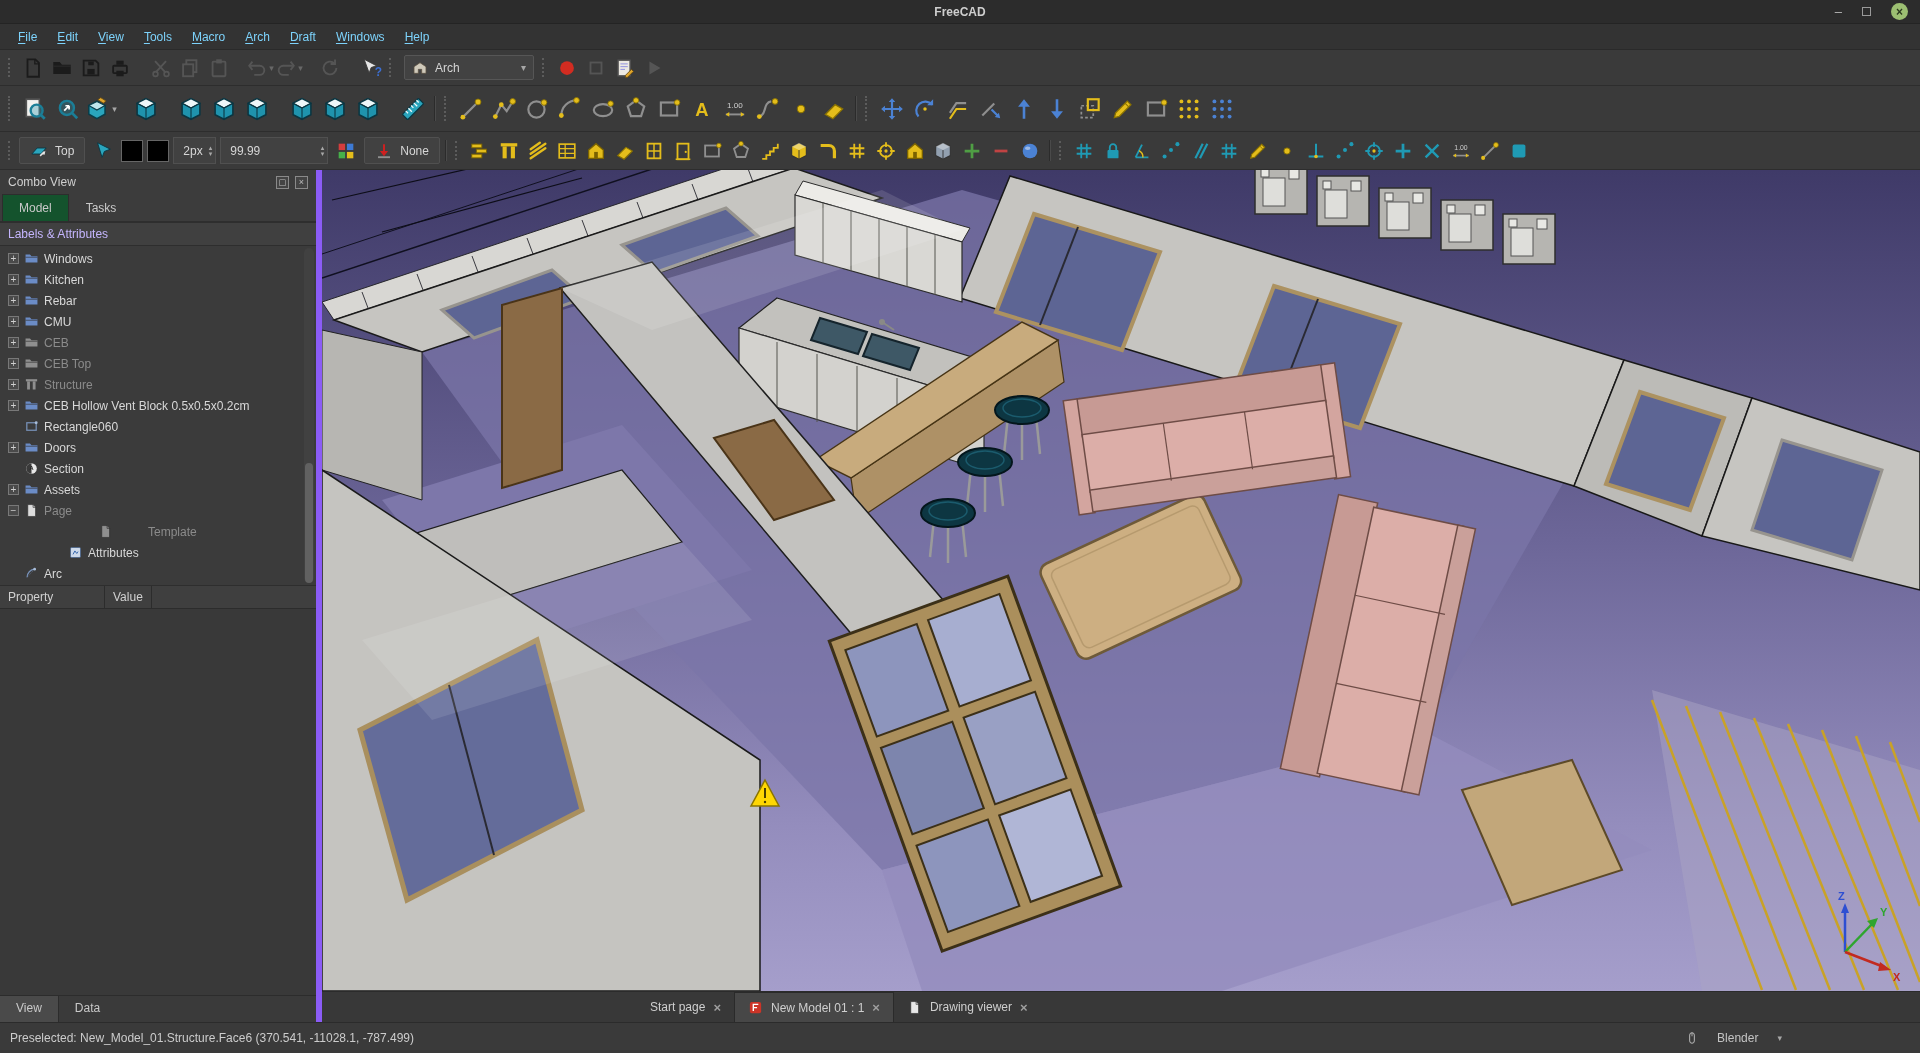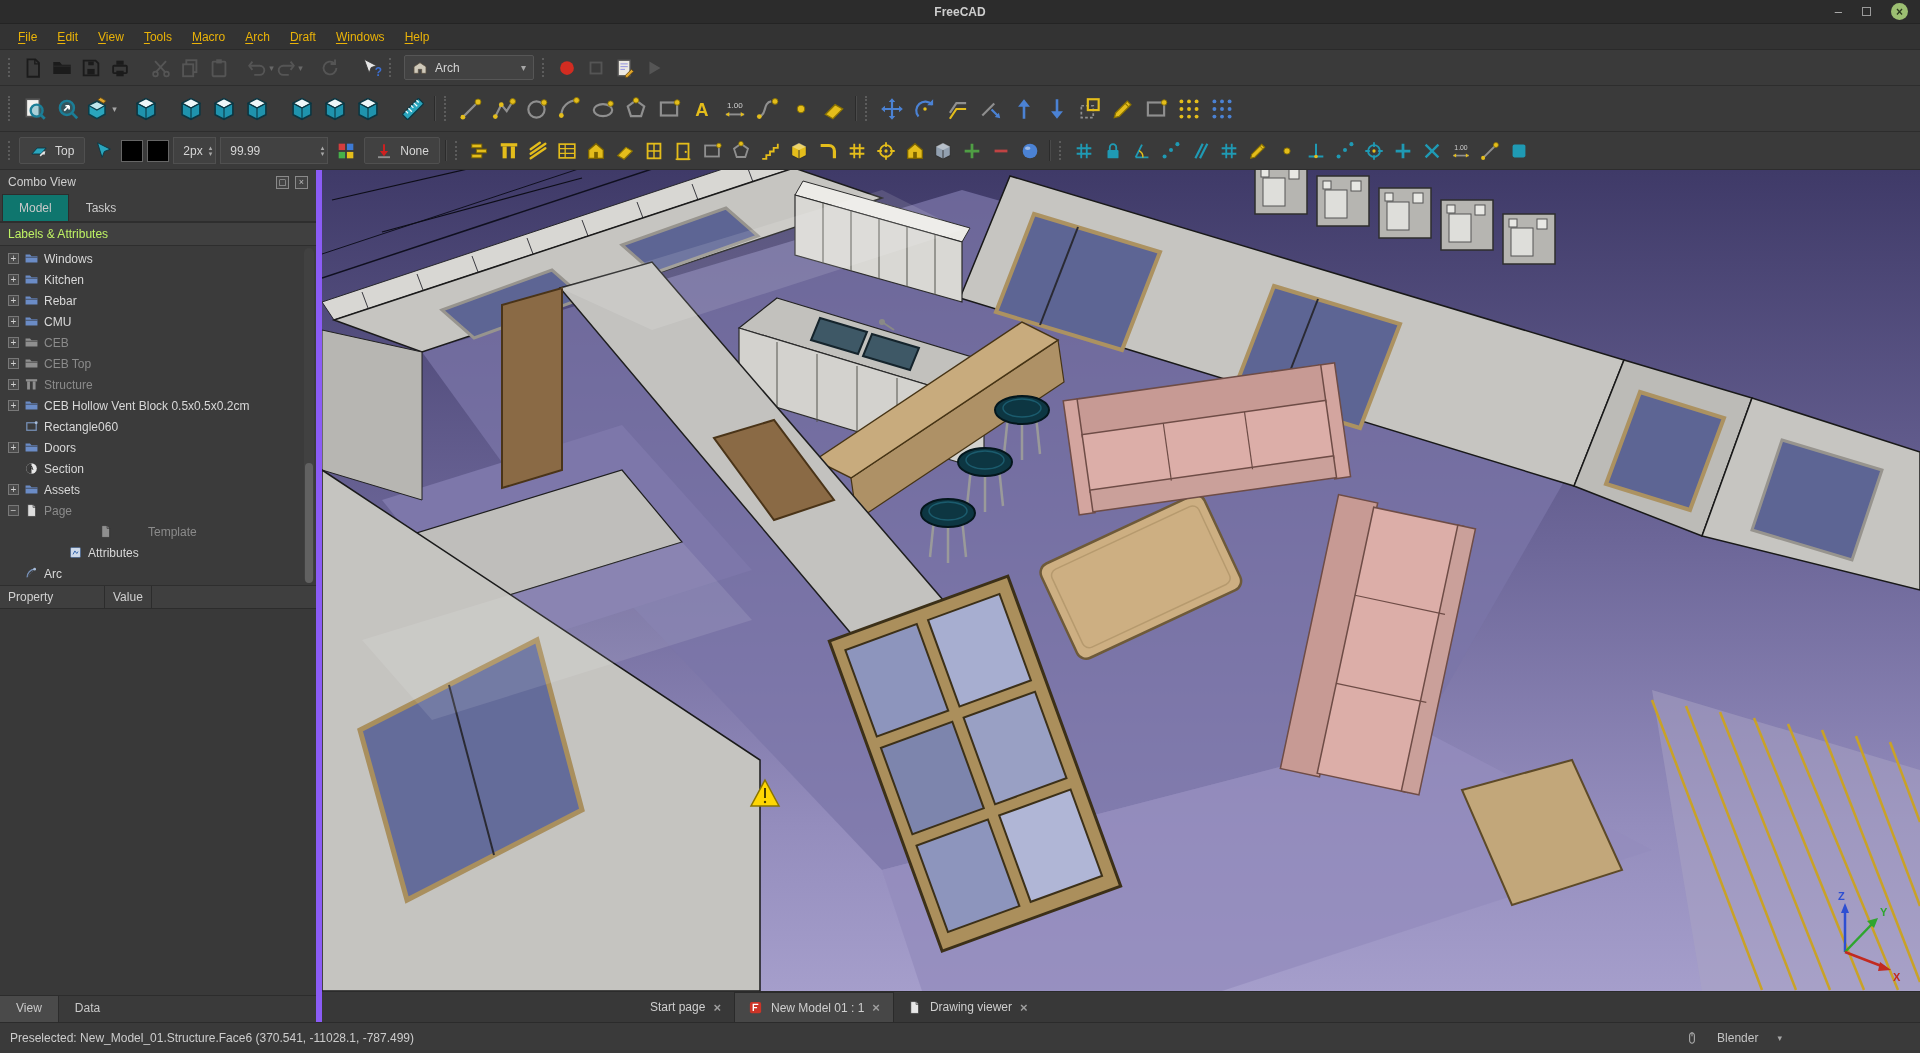--- a/index.html
+++ b/index.html
@@ -12,21 +12,21 @@
   .titlebar .title { font-weight:bold; color:#cfcfcf; font-size:12px; }
   .win-controls { position:absolute; right:12px; top:0; height:100%; display:flex; align-items:center; gap:20px; }
   .wc { color:#b9b9b9; font-size:13px; line-height:1; cursor:default; }
   .wc .maxbox { display:inline-block; width:9px; height:9px; border:1.5px solid #9a9a9a; }
   .wc.close { width:17px; height:17px; border-radius:50%; background:#9cbf72; color:#2c3a1f;
               display:flex; align-items:center; justify-content:center; font-size:12px; font-weight:bold; }
 
   
   .menubar { height:26px; background:#333333; border-bottom:1px solid #2a2a2a; display:flex; align-items:center;
              padding-left:8px; flex:0 0 auto; }
-  .menu-item { padding:4px 10px; color:#eab308; }
+  .menu-item { padding:4px 10px; color:#7dd3fc; }
   .menu-item u { text-decoration:underline; text-underline-offset:2px; }
 
   
   .toolbar-row { background:#3a3a3a; border-bottom:1px solid #2d2d2d; display:flex; align-items:center;
                  padding:2px 4px; flex:0 0 auto; }
   .toolbar-row.r1 { height:36px; }
   .toolbar-row.r2 { height:46px; }
   .toolbar-row.r3 { height:38px; }
   .tb-group { display:flex; align-items:center; gap:1px; }
   .tb-handle { width:7px; height:60%; margin:0 4px; border-left:2px dotted #5c5c5c; }
@@ -60,23 +60,23 @@
 
   
   .combo { width:322px; flex:0 0 322px; background:#3c3c3c; border-right:6px solid #8b5cf6;
            display:flex; flex-direction:column; }
   .panel-title { height:24px; display:flex; align-items:center; padding:0 8px; color:#cfcfcf; flex:0 0 auto; }
   .panel-title .pt-btns { margin-left:auto; display:flex; gap:6px; }
   .pt-btn { width:13px; height:13px; border:1px solid #8a8a8a; color:#bdbdbd; font-size:9px; line-height:11px;
             text-align:center; background:#444; }
   .panel-tabs { display:flex; border-bottom:1px solid #2e2e2e; padding-left:2px; flex:0 0 auto; }
   .ptab { padding:6px 16px 5px; color:#c9c9c9; background:#3c3c3c; border:1px solid transparent; }
-  .ptab.active { background:#0f766e; border:1px solid #2d2d2d; border-bottom:none; }
+  .ptab.active { background:#14532d; border:1px solid #2d2d2d; border-bottom:none; }
   .tree-header { background:#404040; border:1px solid #2e2e2e; border-left:none; border-right:none;
-                 padding:4px 8px; color:#bef264; flex:0 0 auto; }
+                 padding:4px 8px; color:#c4b5fd; flex:0 0 auto; }
   .tree { height:340px; flex:0 0 340px; position:relative; overflow:hidden; border-bottom:1px solid #2e2e2e;
           background:#3b3b3b; padding-top:2px; }
   .tree-row { height:21px; display:flex; align-items:center; gap:5px; padding-left:8px; white-space:nowrap; }
   .expander { width:11px; height:11px; flex:0 0 11px; border:1px solid #787878; background:#4a4a4a; color:#cfcfcf;
               font-size:10px; line-height:9px; text-align:center; }
   .expander.none { visibility:hidden; }
   .tic { width:15px; height:15px; flex:0 0 15px; }
   .tlabel { color:#d8d8d8; }
   .tree-row.dim .tlabel { color:#8b8b8b; }
   .tree-scroll { position:absolute; top:2px; right:2px; width:10px; bottom:2px; background:#414141; border-radius:5px; }

